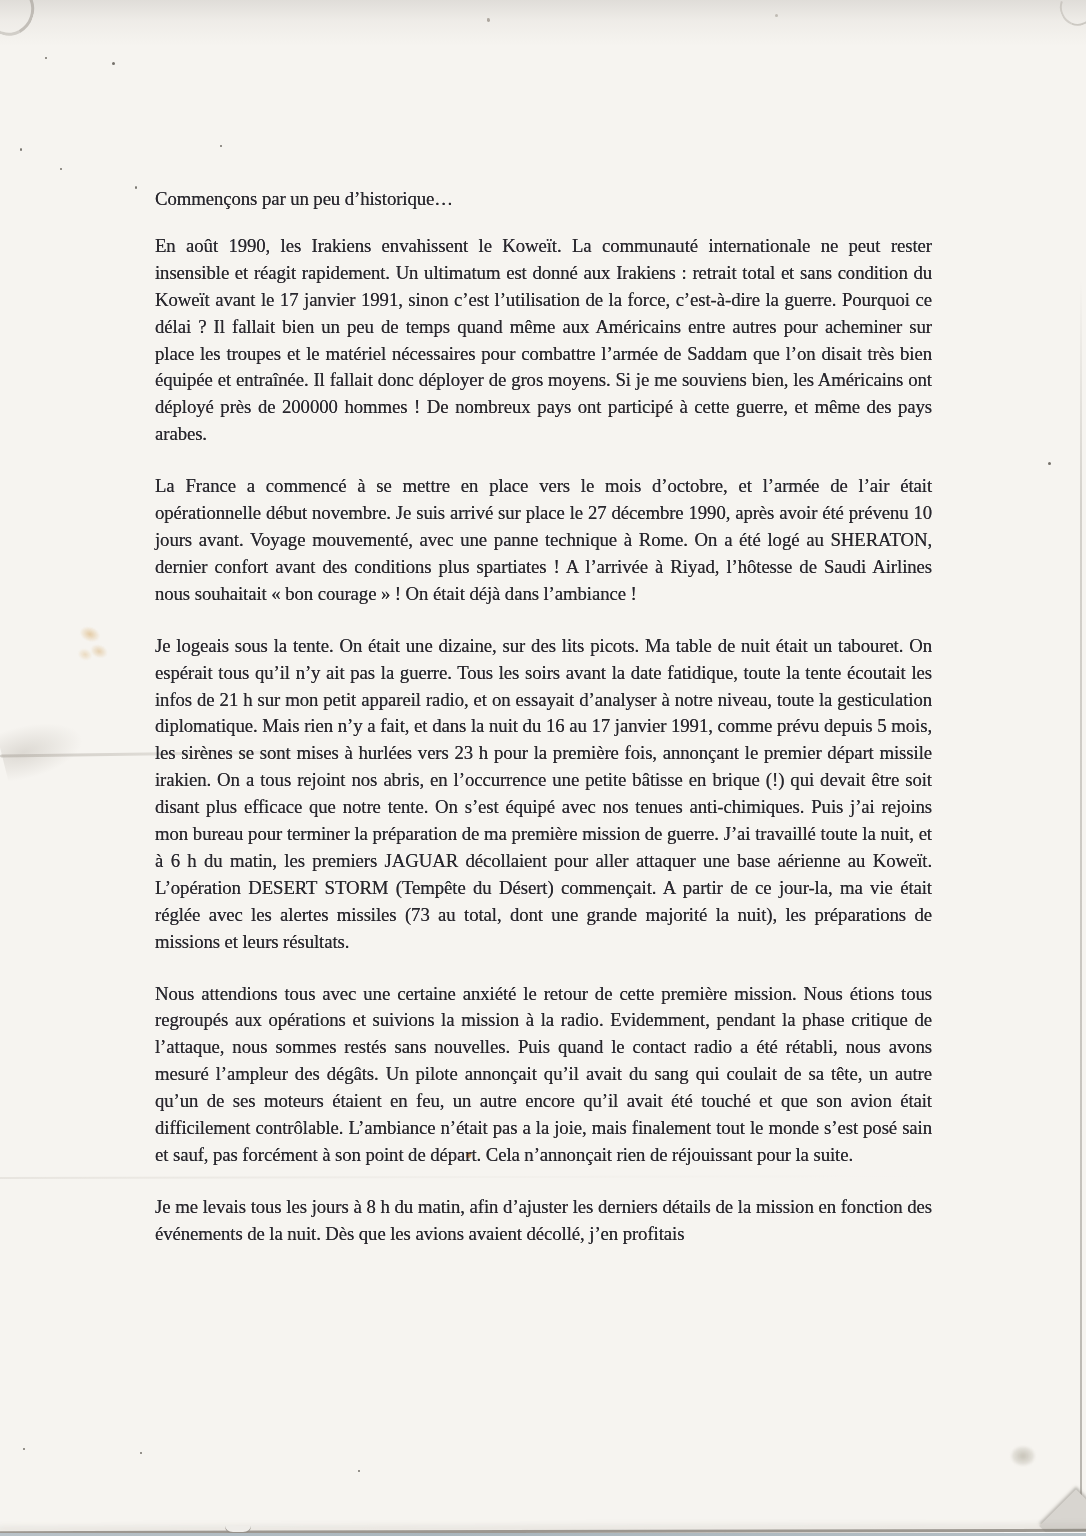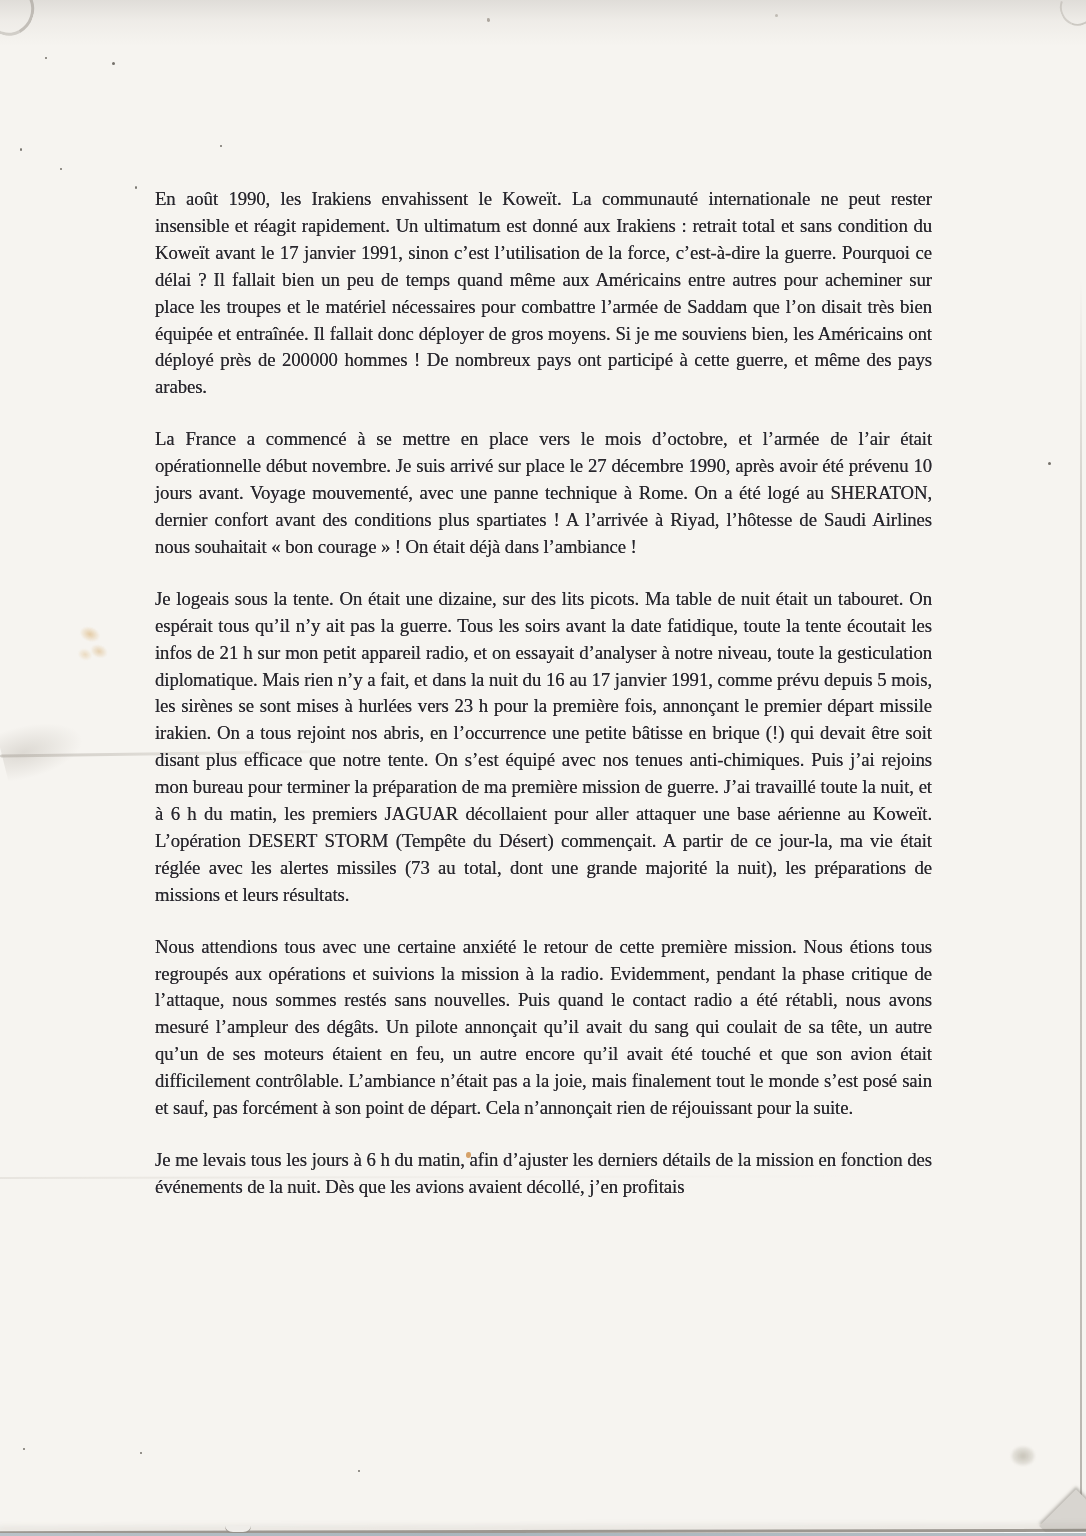--- a/index.html
+++ b/index.html
@@ -202,25 +202,26 @@
   <div class="speck" style="left:135px; top:186px; width:2px; height:3px;"></div>
   <div class="speck" style="left:220px; top:145px; width:2px; height:2px;"></div>
   <div class="speck" style="left:487px; top:18px; width:3px; height:4px; background:rgba(120,112,100,0.55); border-radius:40% 60% 50% 50%;"></div>
   <div class="speck" style="left:775px; top:14px; width:3px; height:3px; background:rgba(140,132,120,0.45);"></div>
   <div class="speck" style="left:1048px; top:462px; width:3px; height:3px;"></div>
   <div class="speck" style="left:23px; top:1448px; width:2px; height:2px;"></div>
   <div class="speck" style="left:140px; top:1452px; width:2px; height:2px;"></div>
   <div class="speck" style="left:358px; top:1470px; width:2px; height:2px;"></div>
 
   <div class="doc-text">
+    <p class="intro">Commençons par un peu d’historique…</p>
     <p>En août 1990, les Irakiens envahissent le Koweït. La communauté internationale ne peut rester insensible et réagit rapidement. Un ultimatum est donné aux Irakiens : retrait total et sans condition du Koweït avant le 17 janvier 1991, sinon c’est l’utilisation de la force, c’est-à-dire la guerre. Pourquoi ce délai ? Il fallait bien un peu de temps quand même aux Américains entre autres pour acheminer sur place les troupes et le matériel nécessaires pour combattre l’armée de Saddam que l’on disait très bien équipée et entraînée. Il fallait donc déployer de gros moyens. Si je me souviens bien, les Américains ont déployé près de 200000 hommes ! De nombreux pays ont participé à cette guerre, et même des pays arabes.</p>
     <p>La France a commencé à se mettre en place vers le mois d’octobre, et l’armée de l’air était opérationnelle début novembre. Je suis arrivé sur place le 27 décembre 1990, après avoir été prévenu 10 jours avant. Voyage mouvementé, avec une panne technique à Rome. On a été logé au SHERATON, dernier confort avant des conditions plus spartiates ! A l’arrivée à Riyad, l’hôtesse de Saudi Airlines nous souhaitait « bon courage » ! On était déjà dans l’ambiance !</p>
     <p>Je logeais sous la tente. On était une dizaine, sur des lits picots. Ma table de nuit était un tabouret. On espérait tous qu’il n’y ait pas la guerre. Tous les soirs avant la date fatidique, toute la tente écoutait les infos de 21 h sur mon petit appareil radio, et on essayait d’analyser à notre niveau, toute la gesticulation diplomatique. Mais rien n’y a fait, et dans la nuit du 16 au 17 janvier 1991, comme prévu depuis 5 mois, les sirènes se sont mises à hurlées vers 23 h pour la première fois, annonçant le premier départ missile irakien. On a tous rejoint nos abris, en l’occurrence une petite bâtisse en brique (!) qui devait être soit disant plus efficace que notre tente. On s’est équipé avec nos tenues anti-chimiques. Puis j’ai rejoins mon bureau pour terminer la préparation de ma première mission de guerre. J’ai travaillé toute la nuit, et à 6 h du matin, les premiers JAGUAR décollaient pour aller attaquer une base aérienne au Koweït. L’opération DESERT STORM (Tempête du Désert) commençait. A partir de ce jour-la, ma vie était réglée avec les alertes missiles (73 au total, dont une grande majorité la nuit), les préparations de missions et leurs résultats.</p>
     <p>Nous attendions tous avec une certaine anxiété le retour de cette première mission. Nous étions tous regroupés aux opérations et suivions la mission à la radio. Evidemment, pendant la phase critique de l’attaque, nous sommes restés sans nouvelles. Puis quand le contact radio a été rétabli, nous avons mesuré l’ampleur des dégâts. Un pilote annonçait qu’il avait du sang qui coulait de sa tête, un autre qu’un de ses moteurs étaient en feu, un autre encore qu’il avait été touché et que son avion était difficilement contrôlable. L’ambiance n’était pas a la joie, mais finalement tout le monde s’est posé sain et sauf, pas forcément à son point de départ. Cela n’annonçait rien de réjouissant pour la suite.</p>
-    <p>Je me levais tous les jours à 6 h du matin, afin d’ajuster les derniers détails de la mission en fonction des événements de la nuit. Dès que les avions avaient décollé, j’en profitais</p>
+    <p>Je me levais tous les jours à 8 h du matin, afin d’ajuster les derniers détails de la mission en fonction des événements de la nuit. Dès que les avions avaient décollé, j’en profitais</p>
   </div>
 
   <div class="edge-right"></div>
   <div class="corner-cut-br"></div>
   <div class="edge-bottom"></div>
   <div class="edge-bottom-notch"></div>
   <div class="edge-bottom-strip"></div>
 
 </div>
 

